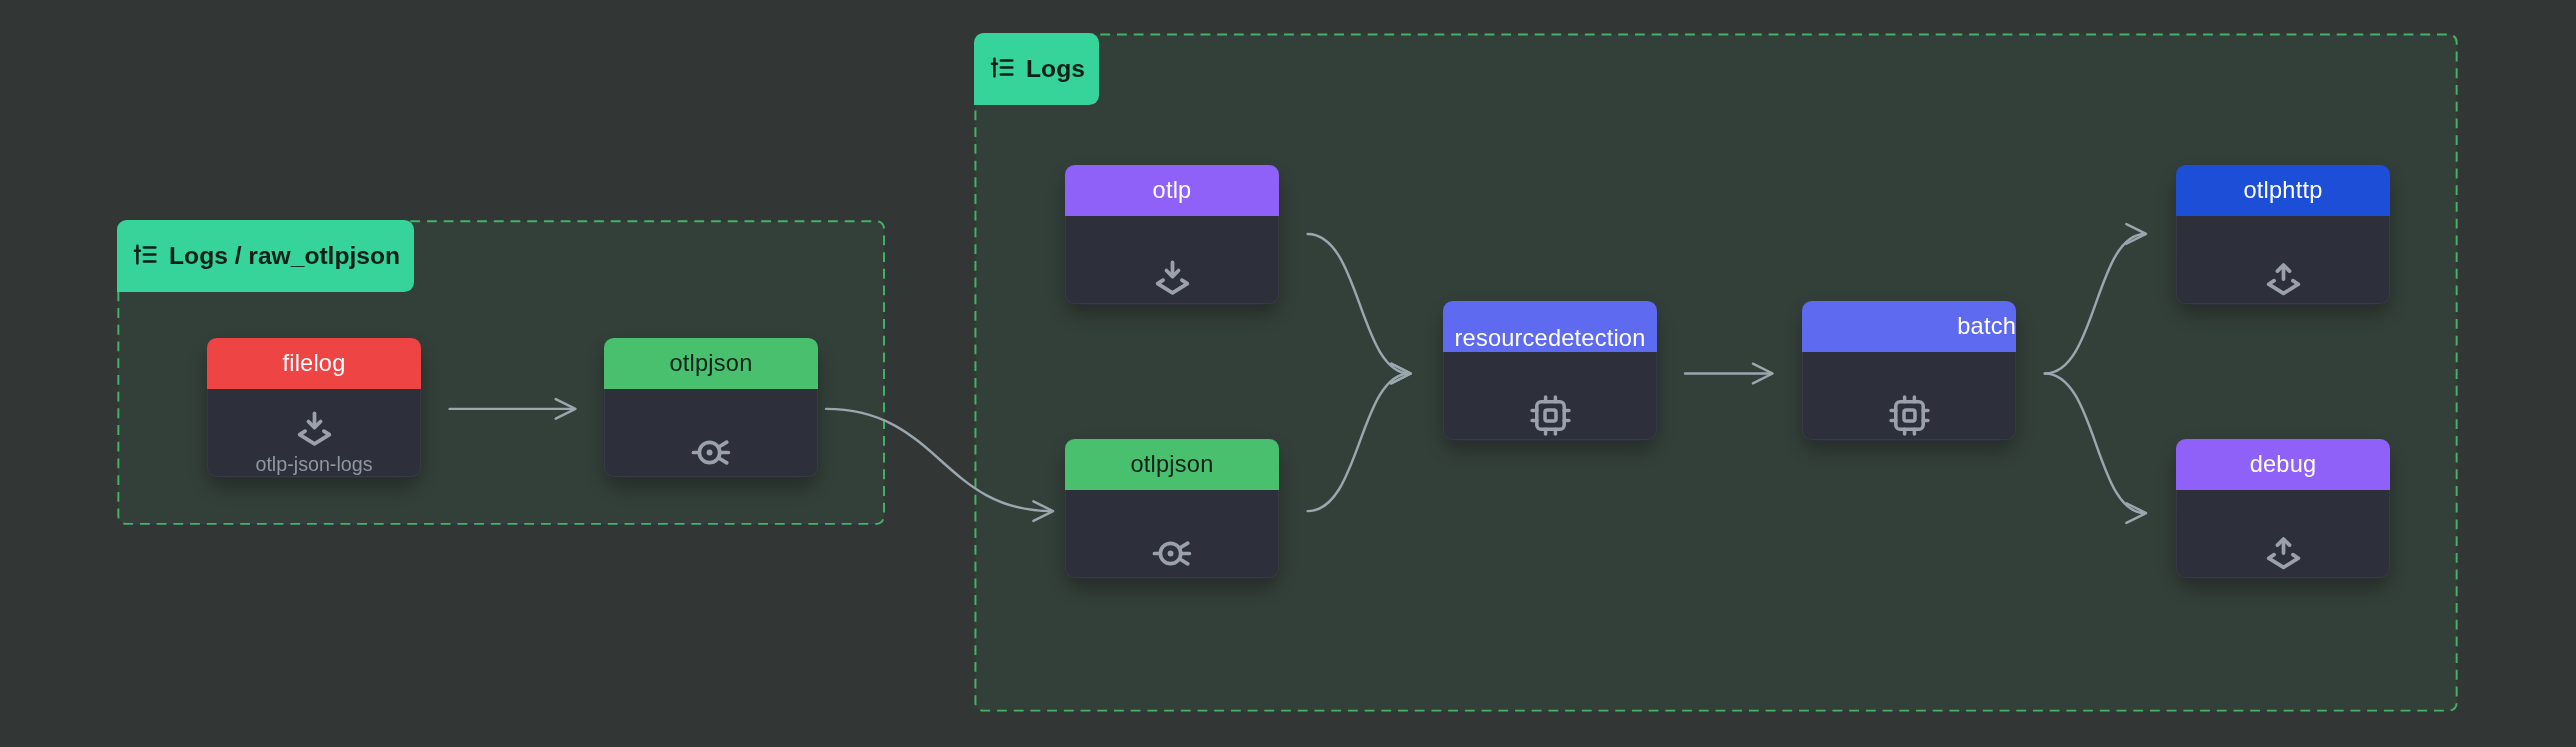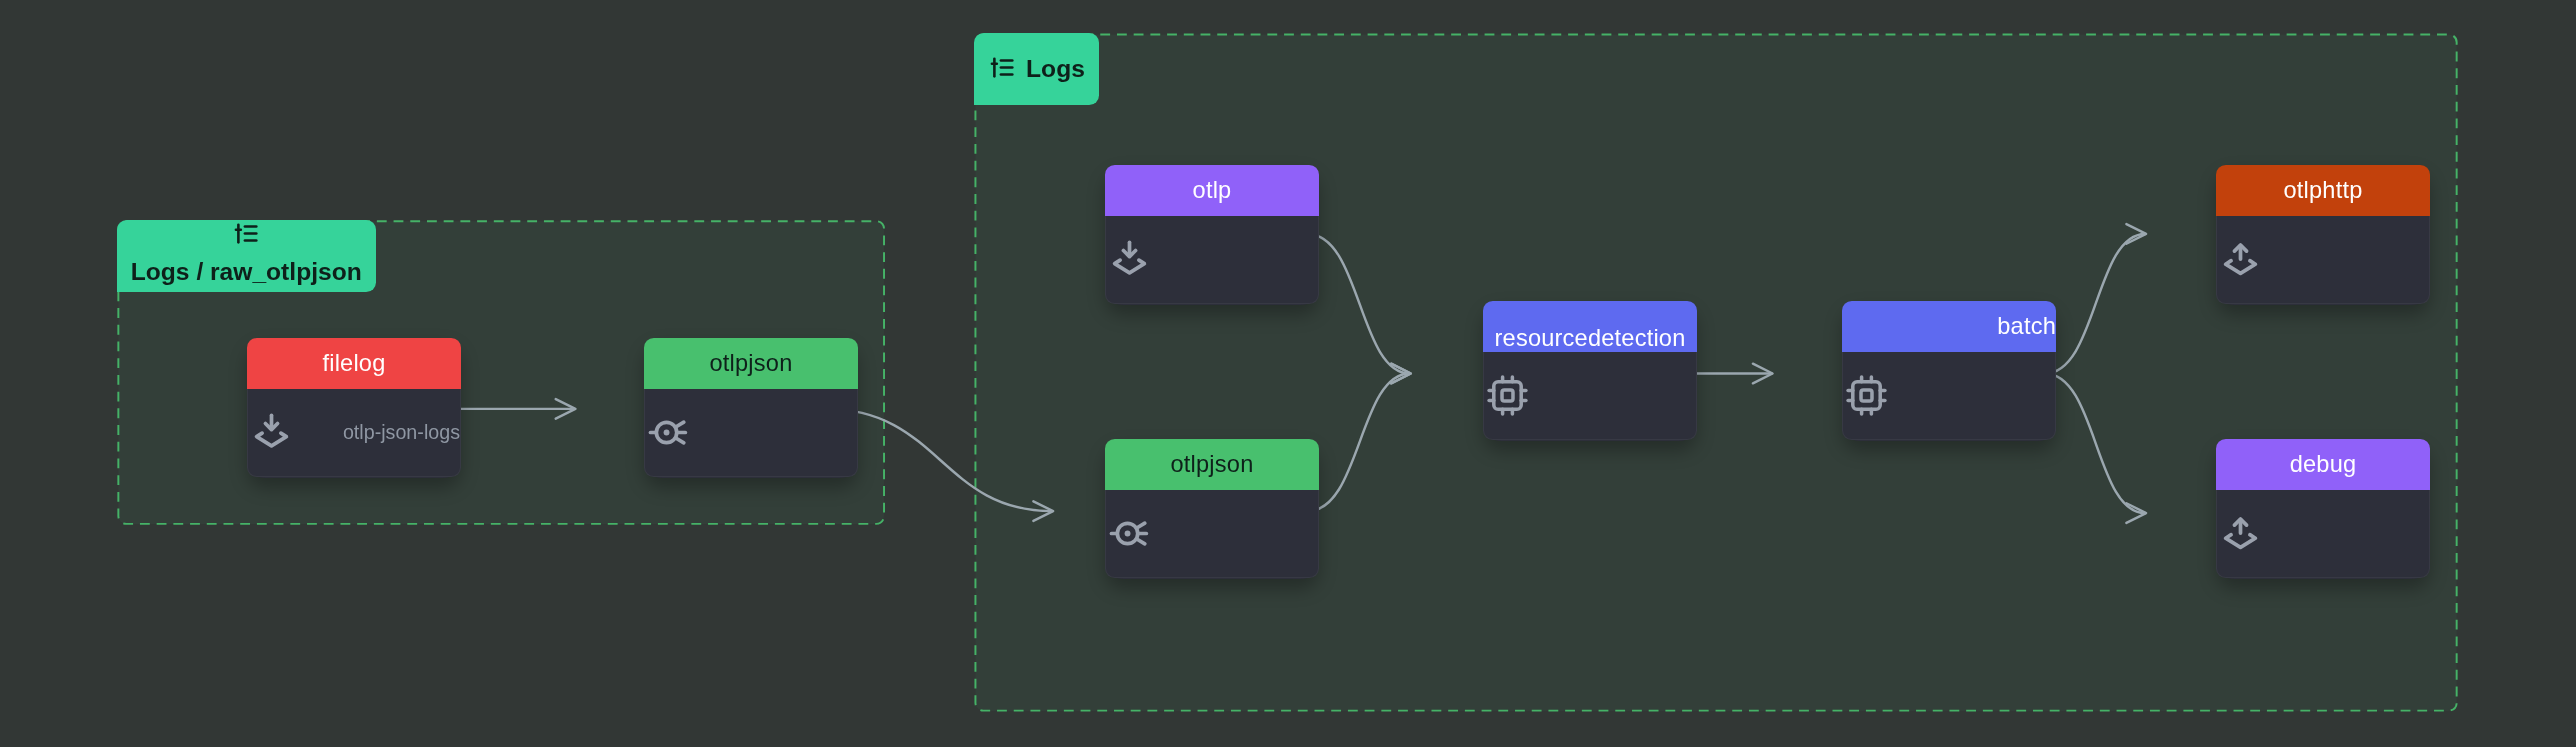--- a/index.html
+++ b/index.html
@@ -27,31 +27,31 @@
   .group-badge{
     position:absolute;display:inline-flex;align-items:center;gap:8.8px;
     height:72px;padding:0 13.8px;background:var(--badge-bg);color:var(--badge-text);
     border-radius:9.8px 9.8px 9.8px 0;font-weight:700;font-size:24.6px;white-space:nowrap;
   }
   .badge-icon{width:29.5px;height:29.5px;display:inline-flex;}
   .badge-icon svg{width:100%;height:100%;}
   .node{
     position:absolute;width:214px;height:140px;border-radius:18px;
     box-sizing:border-box;box-shadow:0 9.8px 17.7px rgba(0,0,0,0.28);
-    background:var(--node-body);cursor:pointer;margin-left:40px;
+    background:var(--node-body);cursor:pointer;
   }
   .node-header{
     height:51px;border-radius:9.8px 9.8px 0 0;
     display:flex;align-items:center;justify-content:center;
     font-size:23.6px;font-weight:500;letter-spacing:0.2px;
   }
   .node-body{
     height:88px;background:var(--node-body);border-radius:0 0 9.8px 9.8px;
     border:1px solid rgba(255,255,255,0.05);border-top:none;box-sizing:border-box;
-    display:flex;align-items:center;justify-content:space-between;
+    display:flex;flex-direction:column;align-items:center;justify-content:flex-end;
     color:var(--icon);
   }
   .node-icon{width:47px;height:47px;display:inline-flex;align-items:center;justify-content:center;}
   .node-icon svg{width:47px;height:47px;}
   .node-subtitle{font-size:19.7px;color:var(--subtitle);margin-top:0px;line-height:1.1;}
   .node-subtitle:empty{display:none;}
 </style>
 </head>
 <body>
 
@@ -70,21 +70,21 @@
         <path class="edge" d="M457 416 L584 416" marker-end="url(#arrowhead)"></path>
         <path class="edge" d="M840 416 C955 416 958 520 1070 520" marker-end="url(#arrowhead)"></path>
         <path class="edge" d="M1330 238 C1384 238 1382 380 1434 380" marker-end="url(#arrowhead)"></path>
         <path class="edge" d="M1330 520 C1384 520 1382 380 1434 380" marker-end="url(#arrowhead)"></path>
         <path class="edge" d="M1714 380 L1802 380" marker-end="url(#arrowhead)"></path>
         <path class="edge" d="M2080 380 C2133 380 2131 238 2182 238" marker-end="url(#arrowhead)"></path>
         <path class="edge" d="M2080 380 C2133 380 2131 522 2182 522" marker-end="url(#arrowhead)"></path>
       </g>
   </svg>
   <div id="badges">
-      <div class="group-badge" style="left: 117px; top: 220px; flex-direction: column;">
+      <div class="group-badge" style="left: 117px; top: 220px;">
     <span class="badge-icon">
           <svg viewBox="0 0 24 24" fill="none" stroke="currentColor" stroke-width="2.1" stroke-linecap="round" stroke-linejoin="round">
             <path d="M5.2 3.8v14.4"></path>
             <path d="M3.2 8h4"></path>
             <path d="M10.5 5.3h9.3"></path>
             <path d="M10.5 11h9.3"></path>
             <path d="M10.5 16.7h9.3"></path>
           </svg>
         </span>
     <span class="badge-label">Logs / raw_otlpjson</span>
@@ -207,21 +207,21 @@
               <path d="M2.6 9.5h2.4"></path>
               <path d="M2.6 14.5h2.4"></path>
               <path d="M19 9.5h2.4"></path>
               <path d="M19 14.5h2.4"></path>
             </svg>
           </span>
 
     </div>
   </div>
       <div class="node" style="left: 2176px; top: 165px;">
-    <div class="node-header" style="background: #c2410c; color: rgb(255, 255, 255);">
+    <div class="node-header" style="background: #1d4ed8; color: rgb(255, 255, 255);">
       <span class="node-title">otlphttp</span>
     </div>
     <div class="node-body">
       <span class="node-icon">
             <svg viewBox="0 0 24 24" fill="none" stroke="currentColor" stroke-width="1.9" stroke-linecap="round" stroke-linejoin="round">
               <path d="M12 11.8V4.9"></path>
               <path d="M8.9 7.7 12 4.6l3.1 3.1"></path>
               <path d="M7.2 12.6 4.4 14.4 12 19.1l7.6-4.7-2.8-1.8"></path>
             </svg>
           </span>

